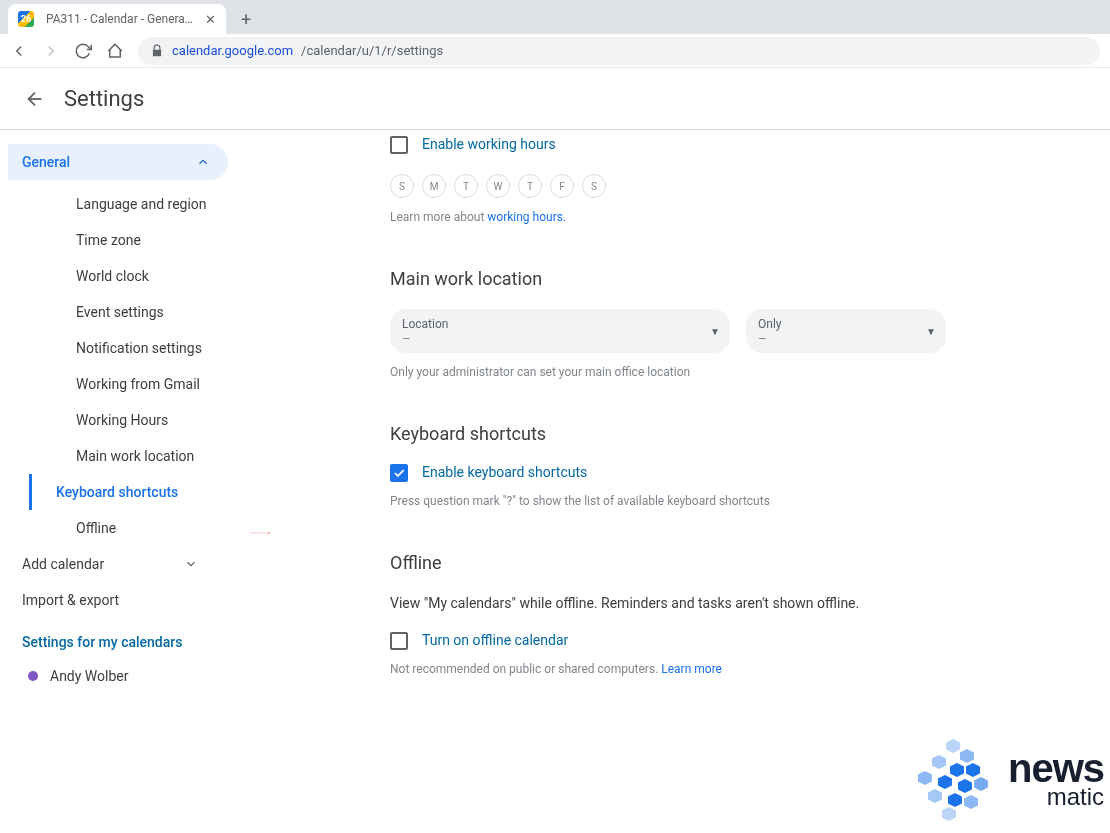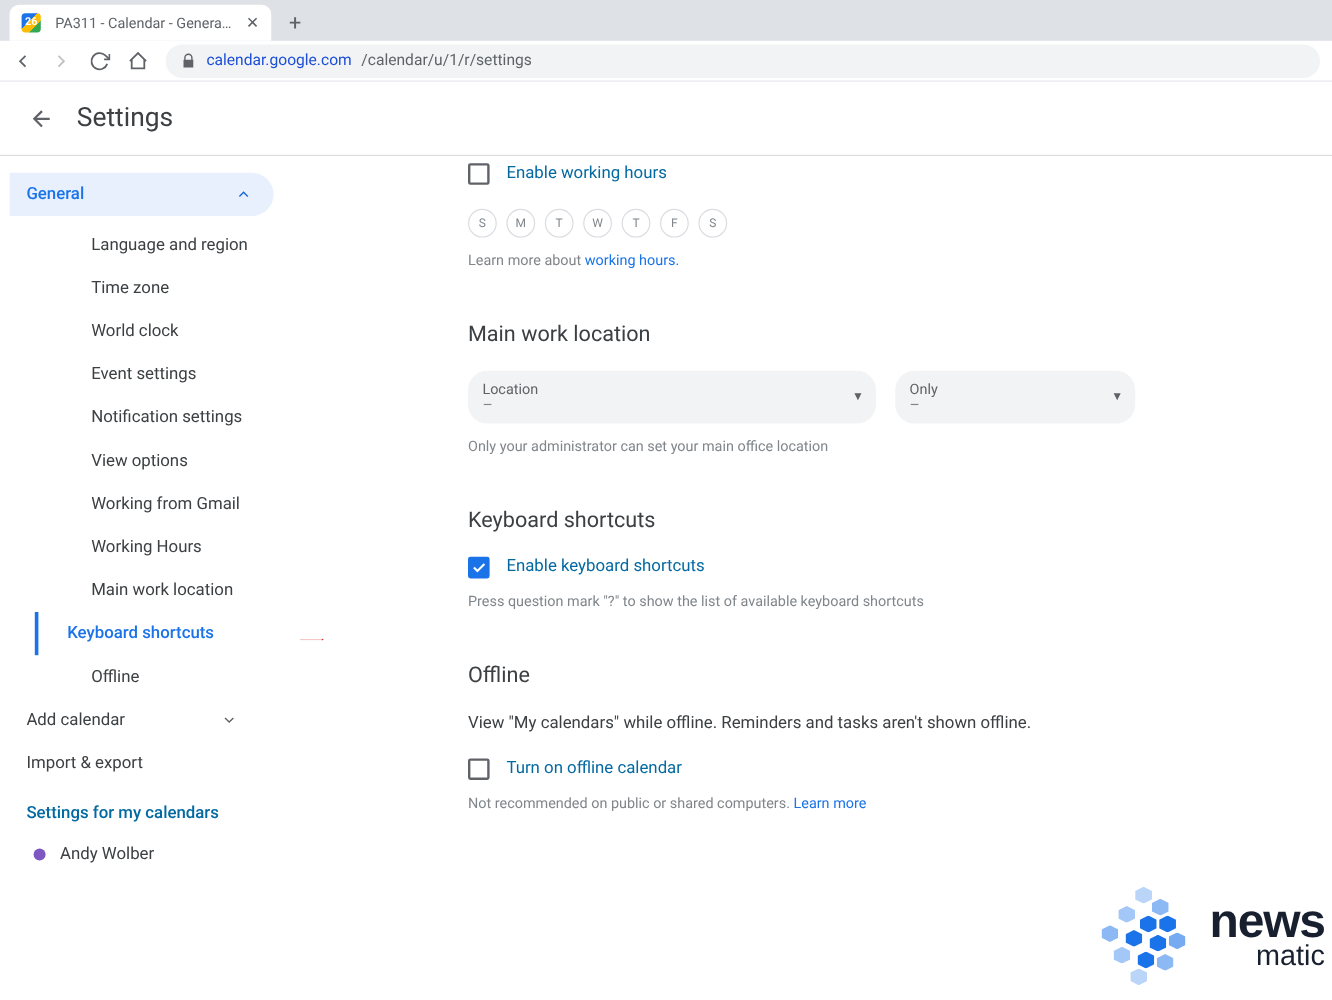--- a/index.html
+++ b/index.html
@@ -264,21 +264,20 @@
             <path d="M18 15l-6-6-6 6"></path>
           </svg>
       </span>
     </div>
     <div class="sidebar-sub-wrap">
       <div class="sidebar-item">Language and region</div>
       <div class="sidebar-item">Time zone</div>
       <div class="sidebar-item">World clock</div>
       <div class="sidebar-item">Event settings</div>
       <div class="sidebar-item">Notification settings</div>
-      <div class="sidebar-item">View options</div>
       <div class="sidebar-item">Working from Gmail</div>
       <div class="sidebar-item">Working Hours</div>
       <div class="sidebar-item">Main work location</div>
       <div class="sidebar-item active">Keyboard shortcuts</div>
       <div class="sidebar-item">Offline</div>
     </div>
     <div class="sidebar-level2 exp">
       <span>Add calendar</span>
       <span class="chevron-down">
         <svg width="14" height="14" viewBox="0 0 24 24" fill="none" stroke="#5f6368" stroke-width="2">

